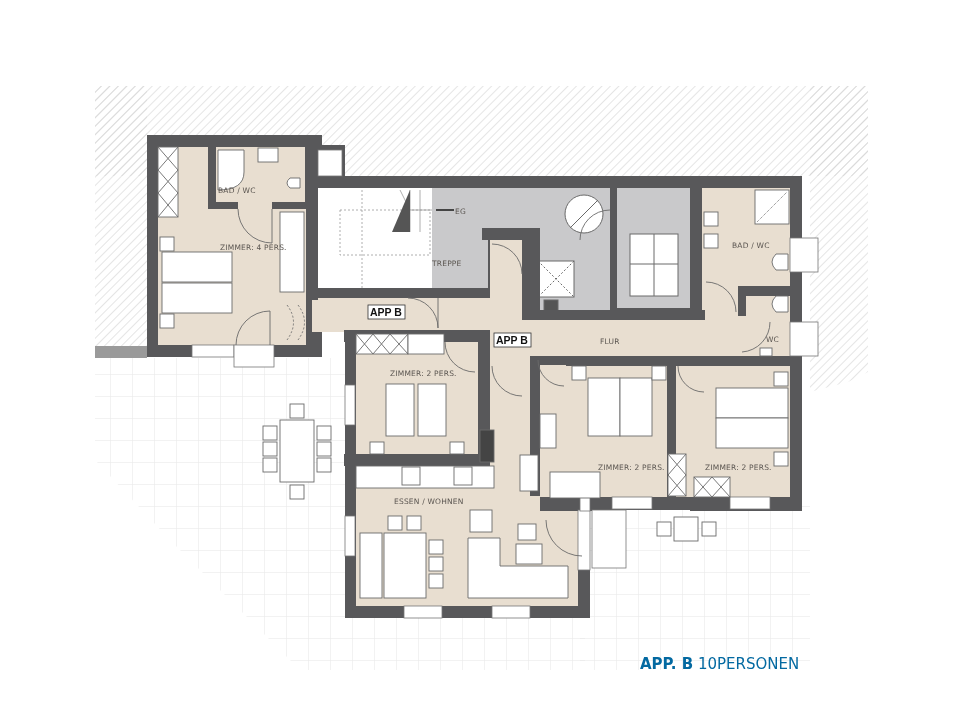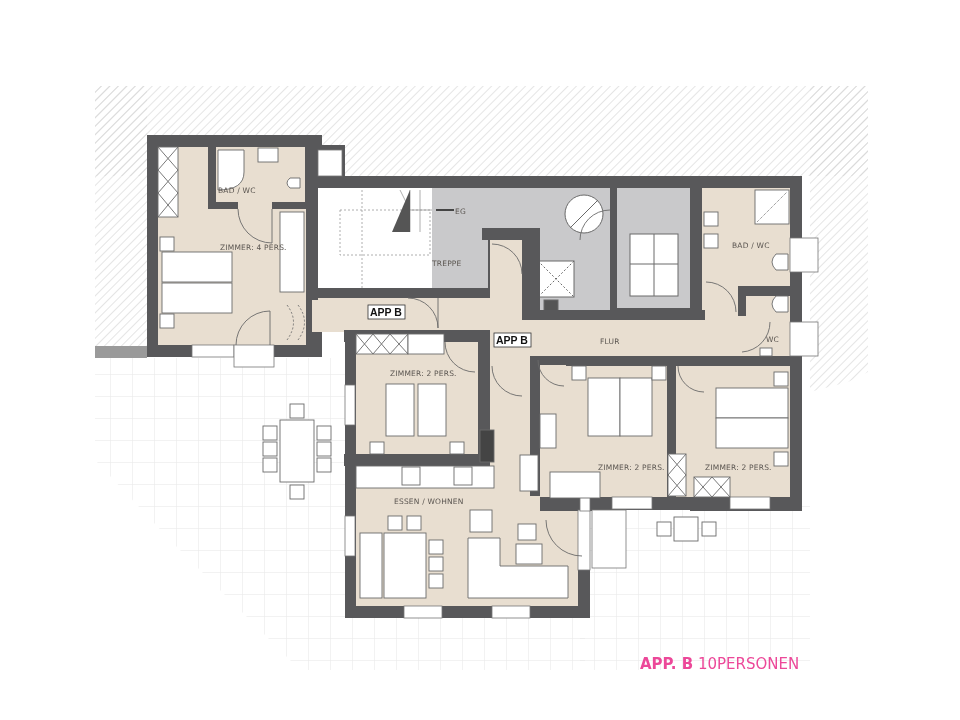--- a/index.html
+++ b/index.html
@@ -1,20 +1,20 @@
 <!DOCTYPE html>
 <html><head>
 <meta charset="utf-8">
 <style>
   html, body { margin:0; padding:0; background:#ffffff; }
   body { width:960px; height:720px; position:relative; overflow:hidden; font-family:"Liberation Sans", sans-serif; }
   #plan { position:absolute; left:0; top:0; width:960px; height:720px; }
   .lbl { font-family:"DejaVu Sans", sans-serif; font-size:7.5px; fill:#5a5550; letter-spacing:0.2px; }
   .tag { font-family:"Liberation Sans", sans-serif; font-size:10.5px; font-weight:bold; fill:#111; }
-  #caption { position:absolute; left:640px; top:655px; font-size:15px; color:#ec4899; font-family:"DejaVu Sans", sans-serif; white-space:nowrap; }
+  #caption { position:absolute; left:640px; top:655px; font-size:15px; color:#0369a1; font-family:"DejaVu Sans", sans-serif; white-space:nowrap; }
   #caption b { font-weight:bold; }
 </style>
 </head>
 <body>
 
 <svg id="plan" viewBox="0 0 960 720" xmlns="http://www.w3.org/2000/svg">
   <defs>
     <pattern id="hatch" width="6" height="6" patternUnits="userSpaceOnUse" patternTransform="rotate(45)">
       <line x1="0" y1="0" x2="0" y2="6" stroke="#d3d3d3" stroke-width="1.2"></line>
     </pattern>

